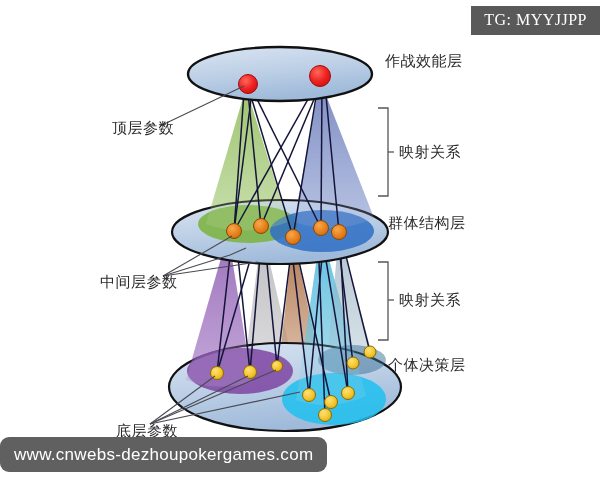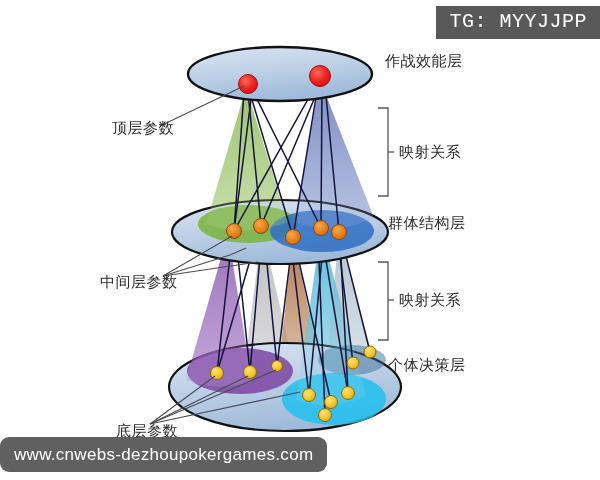--- a/index.html
+++ b/index.html
@@ -33,22 +33,22 @@
     font-size: 15px;
     fill: #2b2b2b;
     letter-spacing: 0.5px;
   }
   .tg-badge {
     position: absolute;
     right: 0;
     top: 6px;
     background: #595959;
     color: #ffffff;
-    font-size: 20px;
-    font-family: Liberation Mono, monospace;
+    font-size: 16px;
+    font-family: Liberation Serif, serif;
     padding: 5px 13px 6px 13px;
     letter-spacing: 0.5px;
     line-height: 1.1;
   }
   .watermark-bar {
     position: absolute;
     left: 0;
     bottom: 8px;
     background: #606060;
     color: #ffffff;

